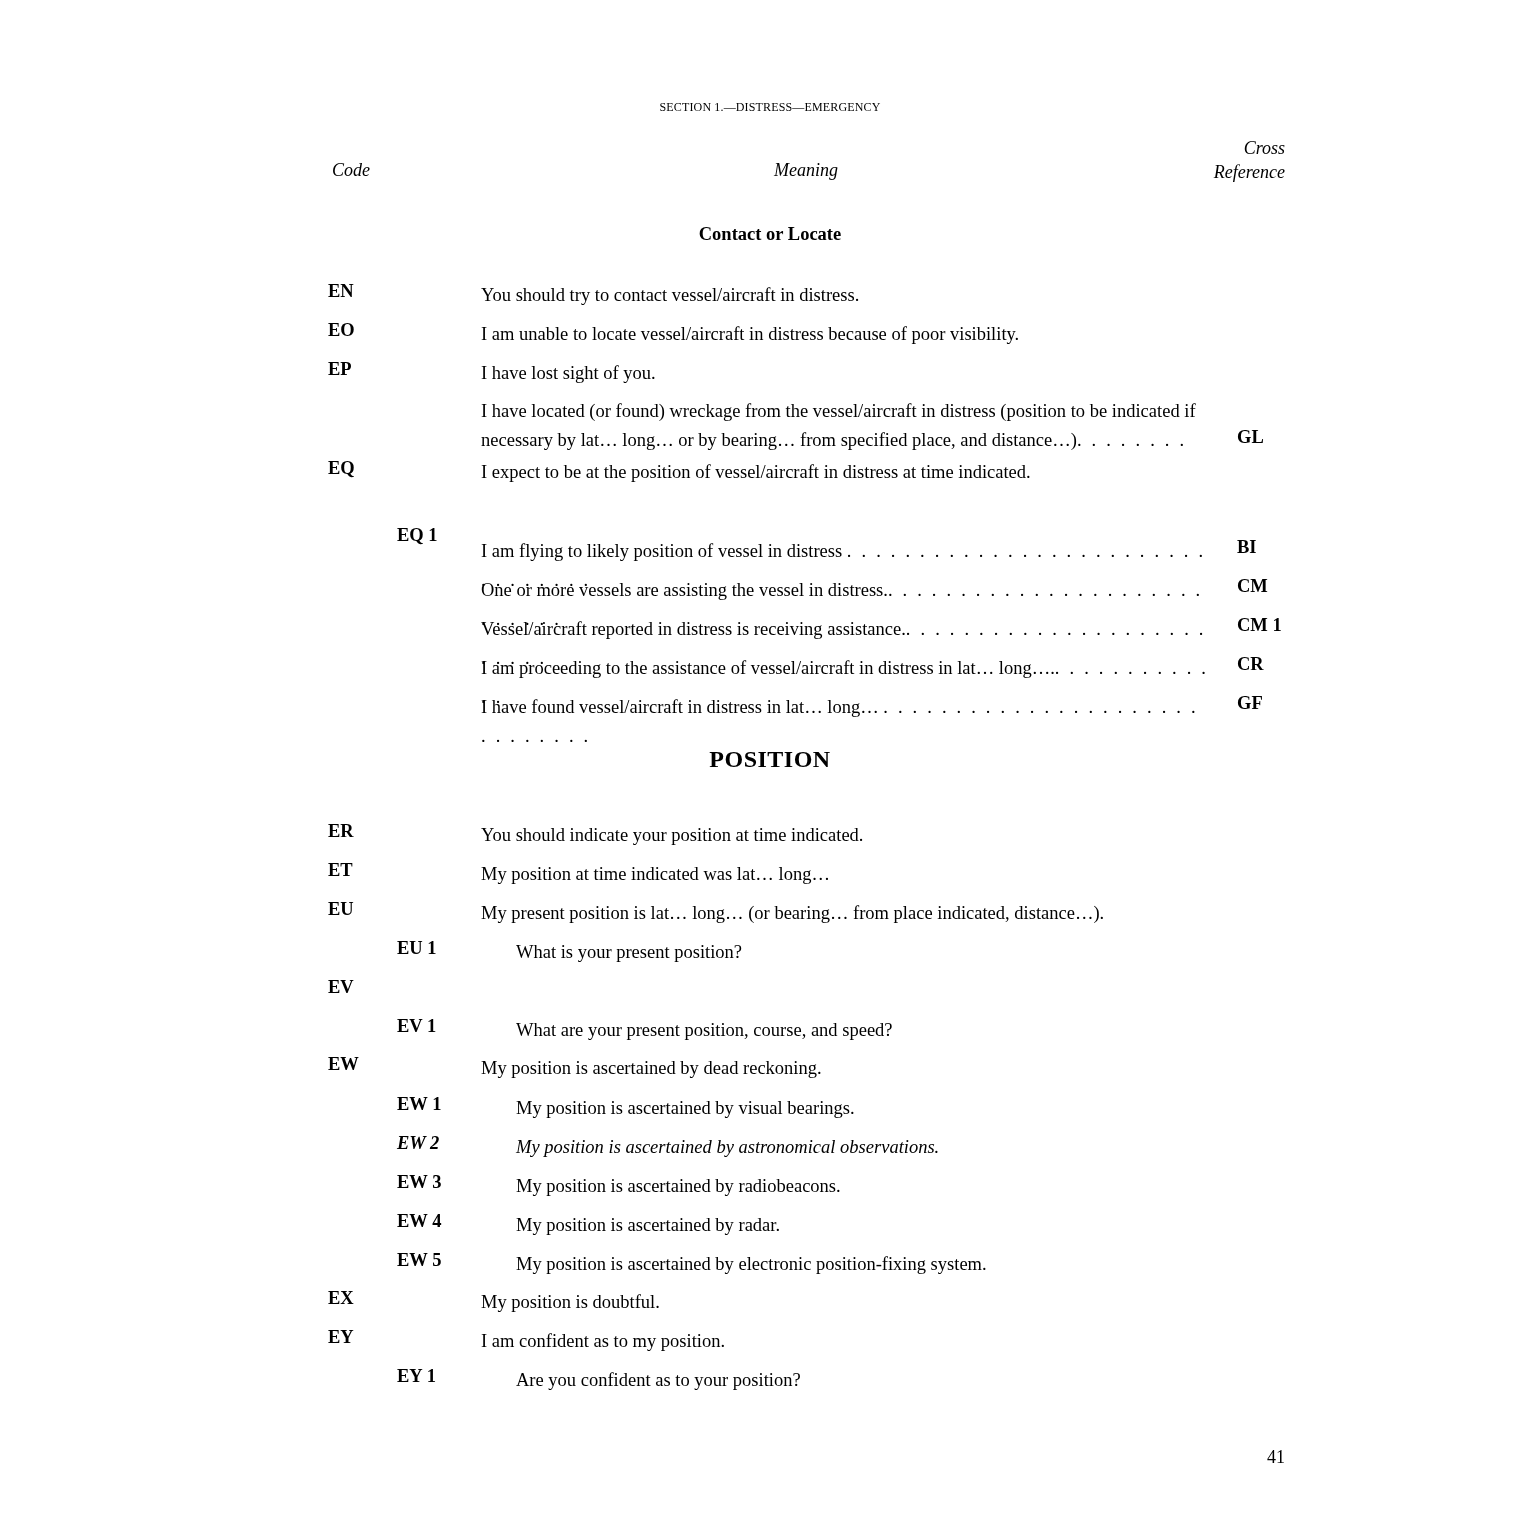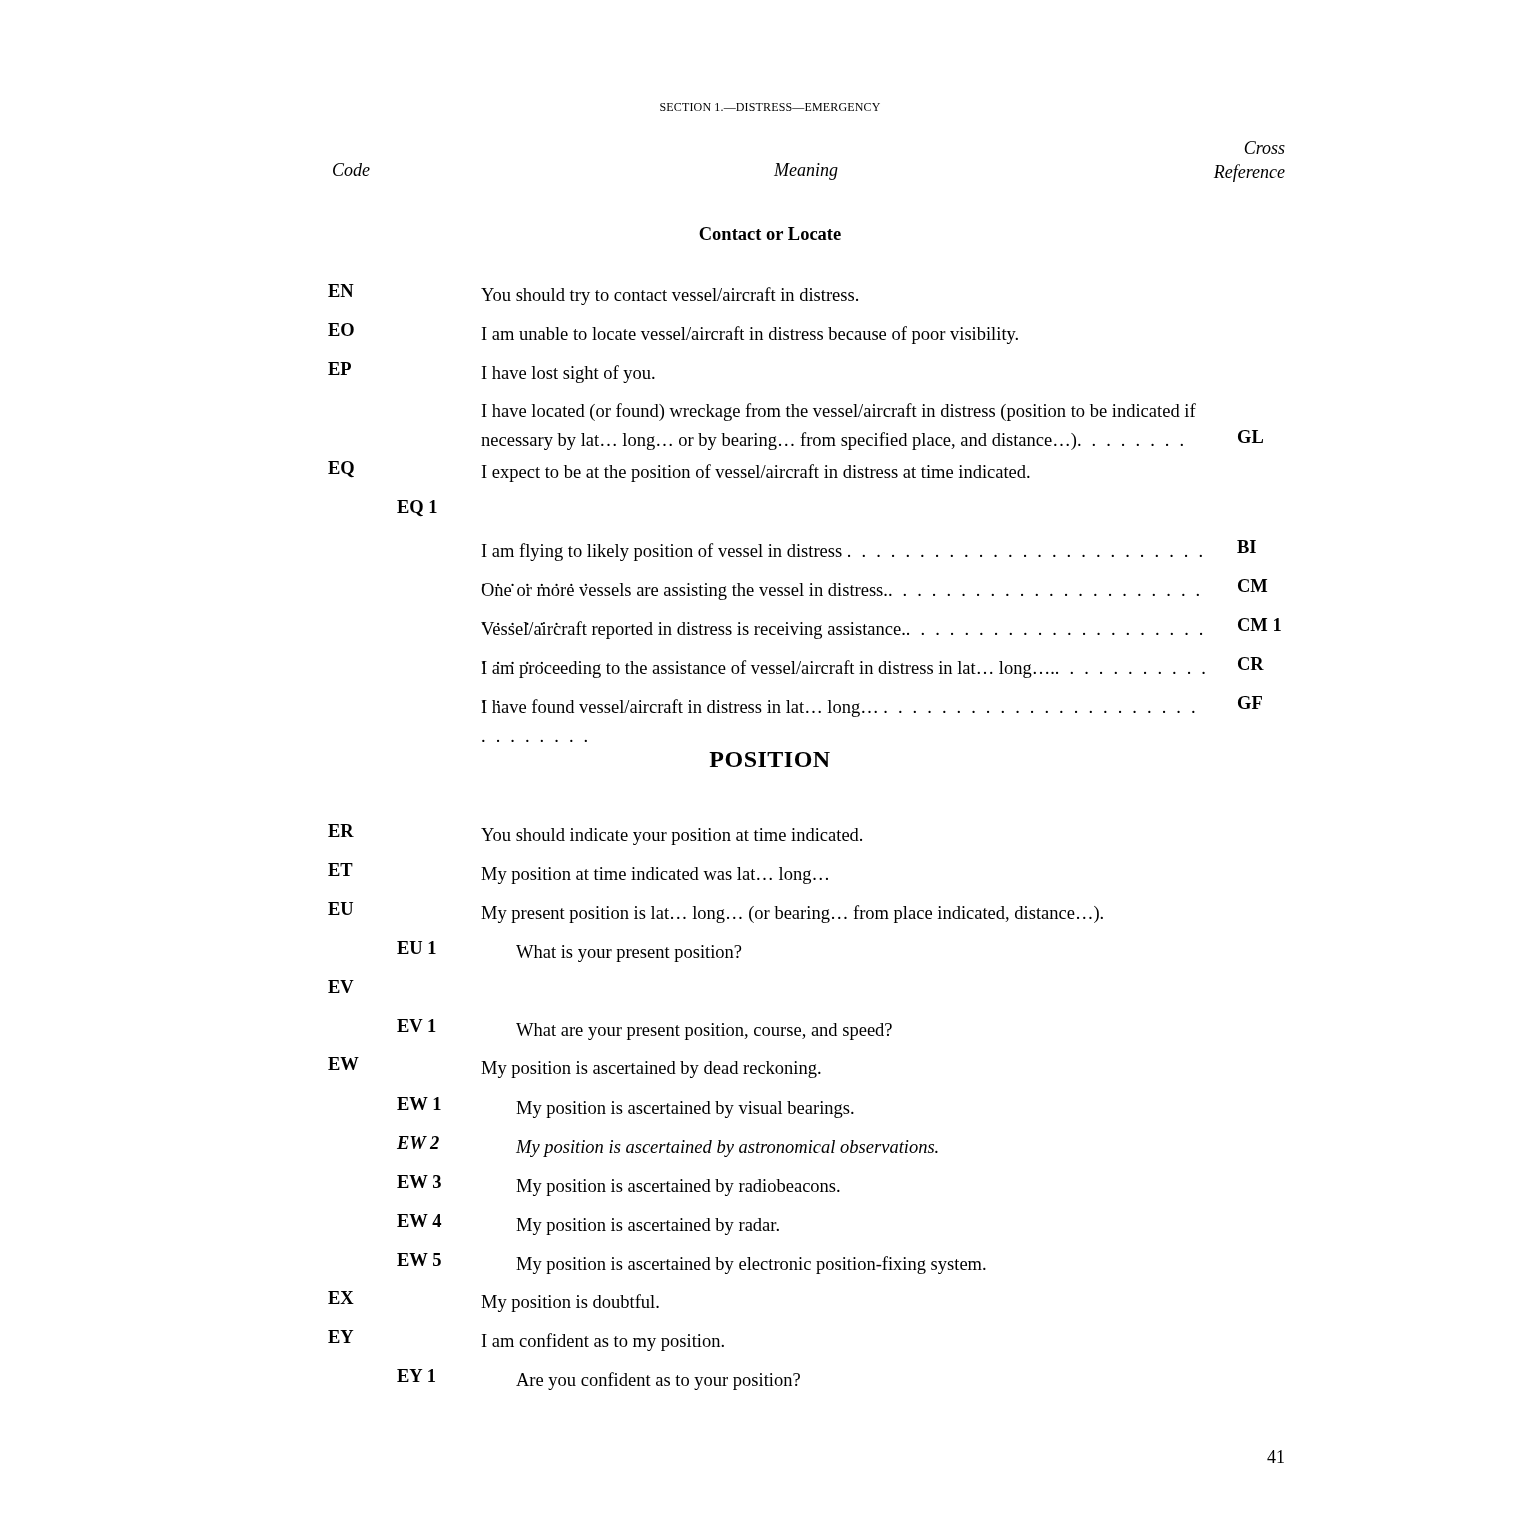--- a/index.html
+++ b/index.html
@@ -178,21 +178,21 @@
       </div>
       <div class="row two-line" style="top: 397px;">
         <div class="code"></div>
         <div class="meaning"><span>I have located (or found) wreckage from the vessel/aircraft in distress (position to be indicated if necessary by lat… long… or by bearing… from specified place, and distance…)</span><span class="leader">. . . . . . . .</span></div>
         <div class="xref">GL</div>
       </div>
       <div class="row" style="top: 458px;">
         <div class="code">EQ</div>
         <div class="meaning"><span>I expect to be at the position of vessel/aircraft in distress at time indicated.</span></div>
       </div>
-      <div class="row" style="top: 497px; font-family: Liberation Serif, serif;">
+      <div class="row" style="top: 525px; font-family: Liberation Serif, serif;">
         <div class="code sub">EQ 1</div>
       </div>
       <div class="row" style="top: 537px;">
         <div class="code"></div>
         <div class="meaning"><span>I am flying to likely position of vessel in distress </span><span class="leader">. . . . . . . . . . . . . . . . . . . . . . . . . . . . . . . . .</span></div>
         <div class="xref">BI</div>
       </div>
       <div class="row" style="top: 576px;">
         <div class="code"></div>
         <div class="meaning"><span>One or more vessels are assisting the vessel in distress.</span><span class="leader">. . . . . . . . . . . . . . . . . . . . . . . . . . . .</span></div>

